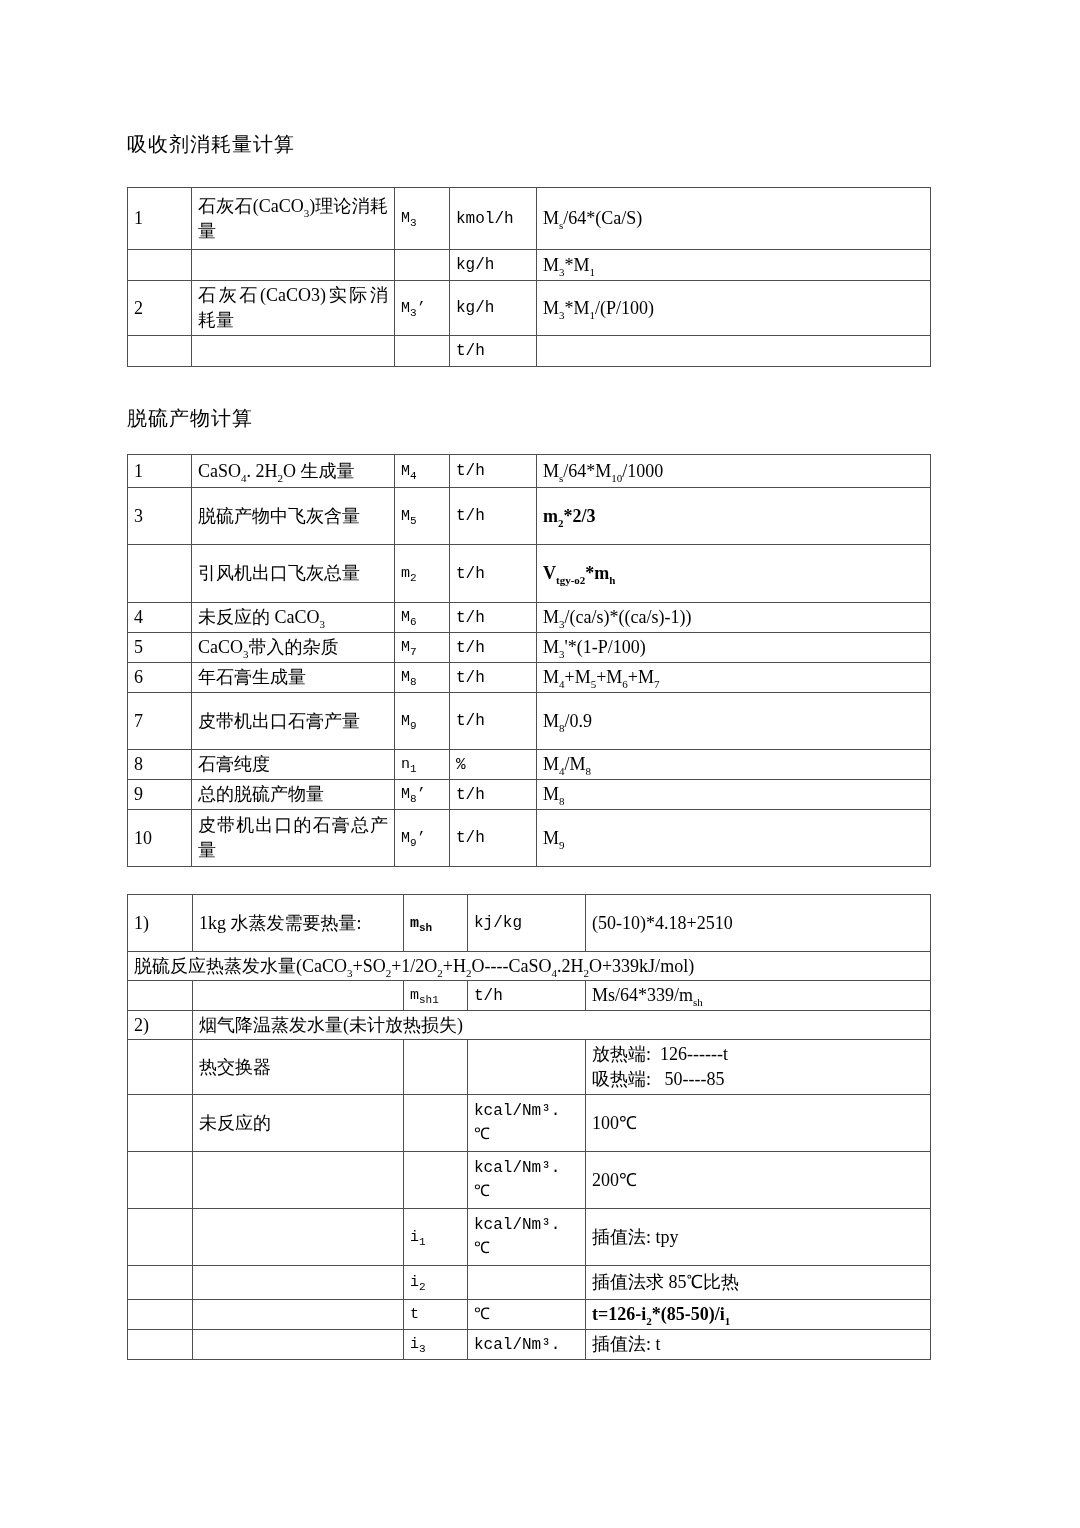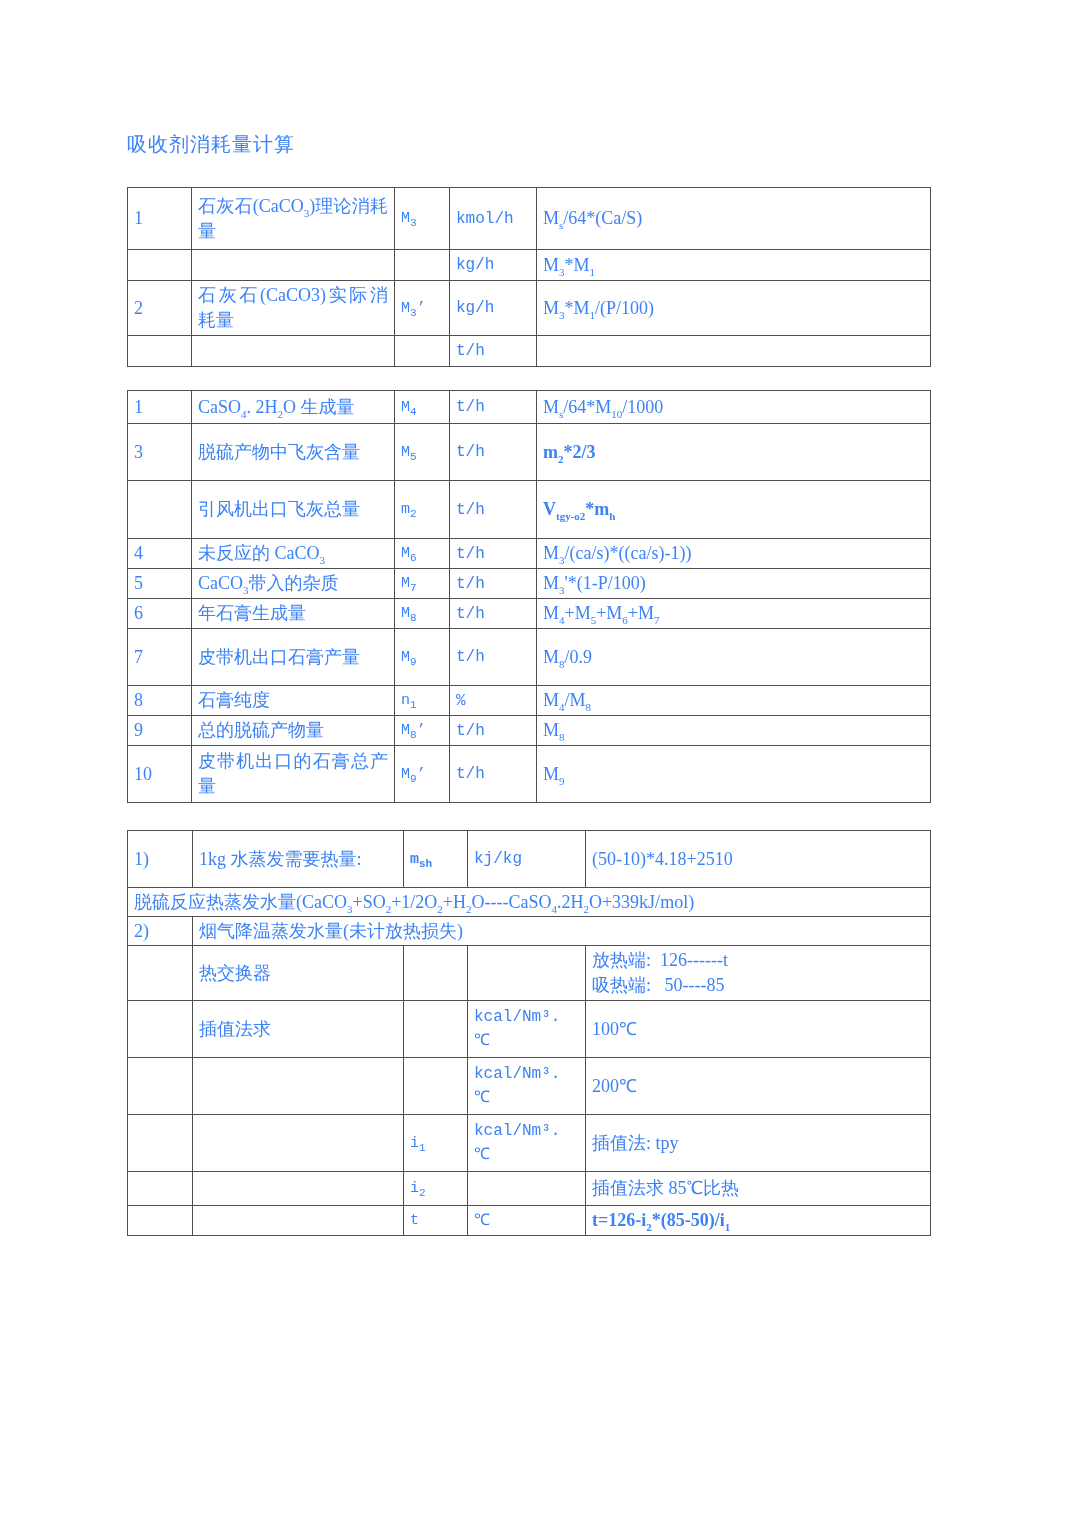--- a/index.html
+++ b/index.html
@@ -1,18 +1,18 @@
 <!DOCTYPE html>
 <html><head>
 <meta charset="utf-8">
 <style>
   html,body{margin:0;padding:0;background:#fff;}
   .page{
     width:1080px;height:1528px;background:#ffffff;
-    font-family:"Liberation Serif", serif;color:#3b82f6;
+    font-family:"Liberation Serif", serif;color:#000000;
     box-sizing:border-box;padding:131px 0 0 127px;overflow:hidden;
   }
   .sec-title{
     font-size:20px;font-weight:normal;margin:0;line-height:26px;
     letter-spacing:1px;
   }
   table.calc{
     border-collapse:collapse;table-layout:fixed;width:803px;
   }
   table.calc td{
@@ -72,20 +72,21 @@
       <tr style="height:31px">
         <td class="c-num"></td>
         <td class="c-desc"></td>
         <td class="c-sym"></td>
         <td class="c-unit">t/h</td>
         <td class="c-formula"></td>
       </tr>
     </tbody>
   </table>
 
+  <h2 class="sec-title title2">脱硫产物计算</h2>
 
   <table class="calc t2">
     <colgroup>
         <col style="width:64px">
         <col style="width:203px">
         <col style="width:55px">
         <col style="width:87px">
         <col style="width:394px">
       </colgroup>
     <tbody>
@@ -175,34 +176,41 @@
         <td class="c-num">1)</td>
         <td class="c-desc">1kg 水蒸发需要热量:</td>
         <td class="c-sym bold">m<sub>sh</sub></td>
         <td class="c-unit">kj/kg</td>
         <td class="c-formula">(50-10)*4.18+2510</td>
       </tr>
       <tr style="height:16px">
         <td class="c-span" colspan="5">脱硫反应热蒸发水量(CaCO<sub>3</sub>+SO<sub>2</sub>+1/2O<sub>2</sub>+H<sub>2</sub>O----CaSO<sub>4</sub>.2H<sub>2</sub>O+339kJ/mol)</td>
       </tr>
       <tr style="height:29px">
+        <td class="c-num"></td>
+        <td class="c-desc"></td>
+        <td class="c-sym">m<sub>sh1</sub></td>
+        <td class="c-unit">t/h</td>
+        <td class="c-formula">Ms/64*339/m<sub>sh</sub></td>
+      </tr>
+      <tr style="height:29px">
         <td class="c-num">2)</td>
         <td class="c-span" colspan="4">烟气降温蒸发水量(未计放热损失)</td>
       </tr>
       <tr style="height:45px">
         <td class="c-num"></td>
         <td class="c-desc">热交换器</td>
         <td class="c-sym"></td>
         <td class="c-unit"></td>
         <td class="c-formula">放热端:  126------t
 吸热端:   50----85</td>
       </tr>
       <tr style="height:57px">
         <td class="c-num"></td>
-        <td class="c-desc">插值法求</td>
+        <td class="c-desc">未反应的</td>
         <td class="c-sym"></td>
         <td class="c-unit">kcal/Nm³.
 ℃</td>
         <td class="c-formula">100℃</td>
       </tr>
       <tr style="height:57px">
         <td class="c-num"></td>
         <td class="c-desc"></td>
         <td class="c-sym"></td>
         <td class="c-unit">kcal/Nm³.
@@ -224,16 +232,23 @@
         <td class="c-unit"></td>
         <td class="c-formula">插值法求 85℃比热</td>
       </tr>
       <tr style="height:29px">
         <td class="c-num"></td>
         <td class="c-desc"></td>
         <td class="c-sym">t</td>
         <td class="c-unit">℃</td>
         <td class="c-formula bold">t=126-i<sub>2</sub>*(85-50)/i<sub>1</sub></td>
       </tr>
+      <tr style="height:30px">
+        <td class="c-num"></td>
+        <td class="c-desc"></td>
+        <td class="c-sym">i<sub>3</sub></td>
+        <td class="c-unit">kcal/Nm³.</td>
+        <td class="c-formula">插值法: t</td>
+      </tr>
     </tbody>
   </table>
 
 </div>
 
 </body></html>

